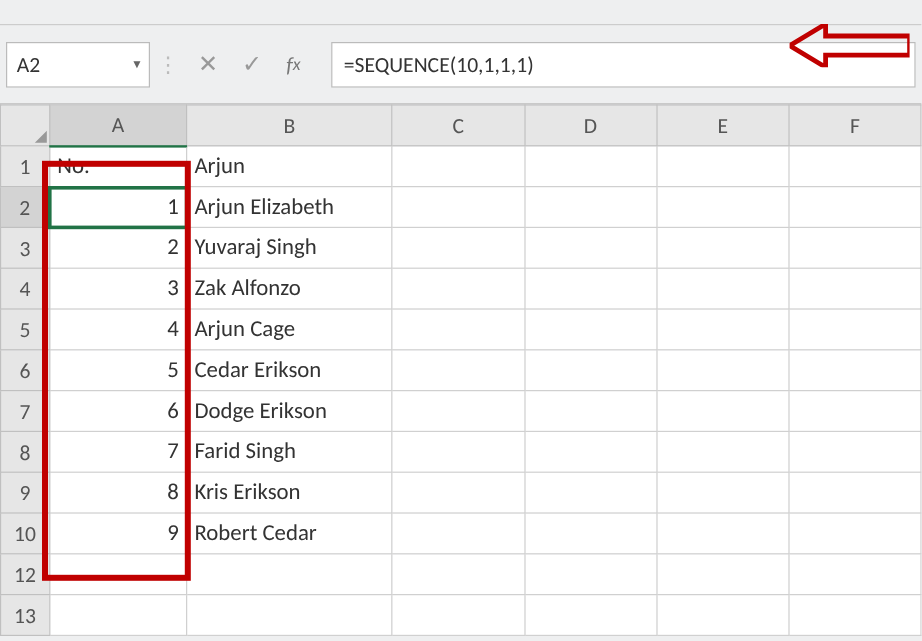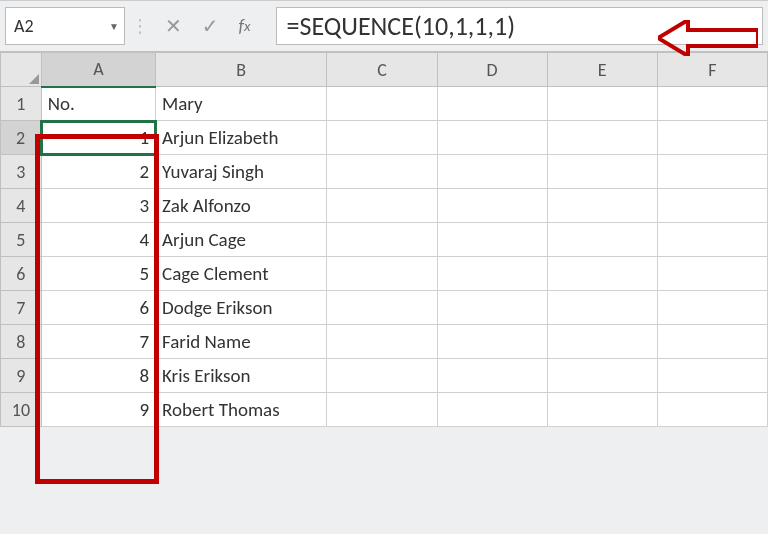--- a/index.html
+++ b/index.html
@@ -6,26 +6,27 @@
     body {
       font-family: Calibri, Arial, sans-serif;
       background: #eeeff0;
       width: 768px;
       height: 534px;
       overflow: hidden;
       position: relative;
     }
     .formula-bar {
       display: flex;
-      height: 52px;
+      height: 67px;
       background: #eeeff0;
       border-top: 1px solid #ccc;
       border-bottom: 1px solid #c0c0c0;
       align-items: center;
       padding: 0 5px;
+      margin-top: 20px;
     }
     .name-box {
       width: 120px;
       height: 38px;
       background: #fff;
       border: 1px solid #bbb;
       display: flex;
       align-items: center;
       padding: 0 8px;
       font-size: 18px;
@@ -64,21 +65,21 @@
       font-size: 18px;
     }
     .formula-input {
       flex: 1;
       height: 38px;
       background: #fff;
       border: 1px solid #bbb;
       display: flex;
       align-items: center;
       padding: 0 10px;
-      font-size: 26px;
+      font-size: 18px;
       color: #333;
       margin-left: 15px;
     }
     .arrow-annotation {
       position: absolute;
       top: 20px;
       right: 10px;
       color: #c00;
     }
     .arrow-annotation svg { display: block; }
@@ -190,21 +191,21 @@
     <div class="cell col-header col-A selected">A</div>
     <div class="cell col-header col-B">B</div>
     <div class="cell col-header col-C">C</div>
     <div class="cell col-header col-D">D</div>
     <div class="cell col-header col-E">E</div>
     <div class="cell col-header col-F">F</div>
   </div>
 <div class="row">
       <div class="cell row-header">1</div>
       <div class="cell col-A text-left">No.</div>
-      <div class="cell col-B text-left">Mary</div>
+      <div class="cell col-B text-left">Arjun</div>
       <div class="cell col-C text-left"></div>
       <div class="cell col-D text-left"></div>
       <div class="cell col-E text-left"></div>
       <div class="cell col-F text-left"></div>
     </div>
     <div class="row">
       <div class="cell row-header selected">2</div>
       <div class="cell col-A text-right selected-cell">1</div>
       <div class="cell col-B text-left">Arjun Elizabeth</div>
       <div class="cell col-C text-left"></div>
@@ -235,57 +236,75 @@
       <div class="cell col-A text-right">4</div>
       <div class="cell col-B text-left">Arjun Cage</div>
       <div class="cell col-C text-left"></div>
       <div class="cell col-D text-left"></div>
       <div class="cell col-E text-left"></div>
       <div class="cell col-F text-left"></div>
     </div>
     <div class="row">
       <div class="cell row-header">6</div>
       <div class="cell col-A text-right">5</div>
-      <div class="cell col-B text-left">Cage Clement</div>
+      <div class="cell col-B text-left">Cedar Erikson</div>
       <div class="cell col-C text-left"></div>
       <div class="cell col-D text-left"></div>
       <div class="cell col-E text-left"></div>
       <div class="cell col-F text-left"></div>
     </div>
     <div class="row">
       <div class="cell row-header">7</div>
       <div class="cell col-A text-right">6</div>
       <div class="cell col-B text-left">Dodge Erikson</div>
       <div class="cell col-C text-left"></div>
       <div class="cell col-D text-left"></div>
       <div class="cell col-E text-left"></div>
       <div class="cell col-F text-left"></div>
     </div>
     <div class="row">
       <div class="cell row-header">8</div>
       <div class="cell col-A text-right">7</div>
-      <div class="cell col-B text-left">Farid Name</div>
+      <div class="cell col-B text-left">Farid Singh</div>
       <div class="cell col-C text-left"></div>
       <div class="cell col-D text-left"></div>
       <div class="cell col-E text-left"></div>
       <div class="cell col-F text-left"></div>
     </div>
     <div class="row">
       <div class="cell row-header">9</div>
       <div class="cell col-A text-right">8</div>
       <div class="cell col-B text-left">Kris Erikson</div>
       <div class="cell col-C text-left"></div>
       <div class="cell col-D text-left"></div>
       <div class="cell col-E text-left"></div>
       <div class="cell col-F text-left"></div>
     </div>
     <div class="row">
       <div class="cell row-header">10</div>
       <div class="cell col-A text-right">9</div>
-      <div class="cell col-B text-left">Robert Thomas</div>
+      <div class="cell col-B text-left">Robert Cedar</div>
+      <div class="cell col-C text-left"></div>
+      <div class="cell col-D text-left"></div>
+      <div class="cell col-E text-left"></div>
+      <div class="cell col-F text-left"></div>
+    </div>
+    <div class="row">
+      <div class="cell row-header">12</div>
+      <div class="cell col-A text-right"></div>
+      <div class="cell col-B text-left"></div>
+      <div class="cell col-C text-left"></div>
+      <div class="cell col-D text-left"></div>
+      <div class="cell col-E text-left"></div>
+      <div class="cell col-F text-left"></div>
+    </div>
+    <div class="row">
+      <div class="cell row-header">13</div>
+      <div class="cell col-A text-right"></div>
+      <div class="cell col-B text-left"></div>
       <div class="cell col-C text-left"></div>
       <div class="cell col-D text-left"></div>
       <div class="cell col-E text-left"></div>
       <div class="cell col-F text-left"></div>
     </div>
   </div>
 
 <div class="red-box red-box-1"></div>
 
 </body></html>

